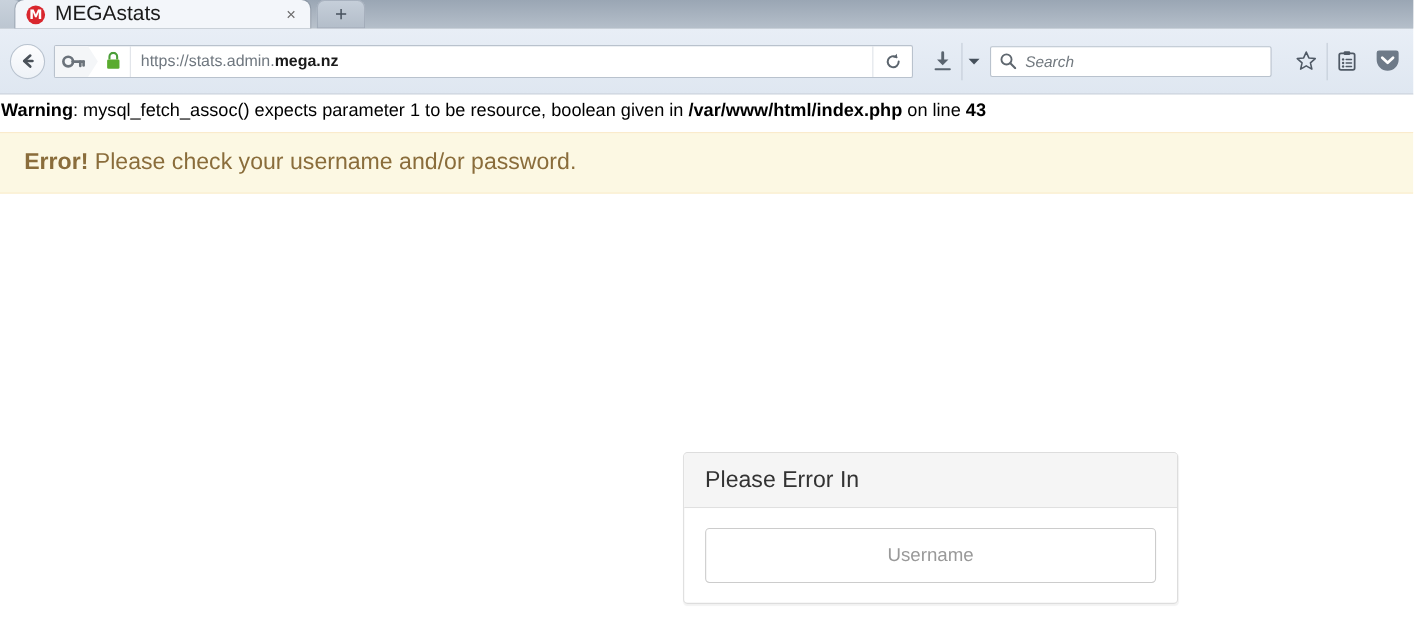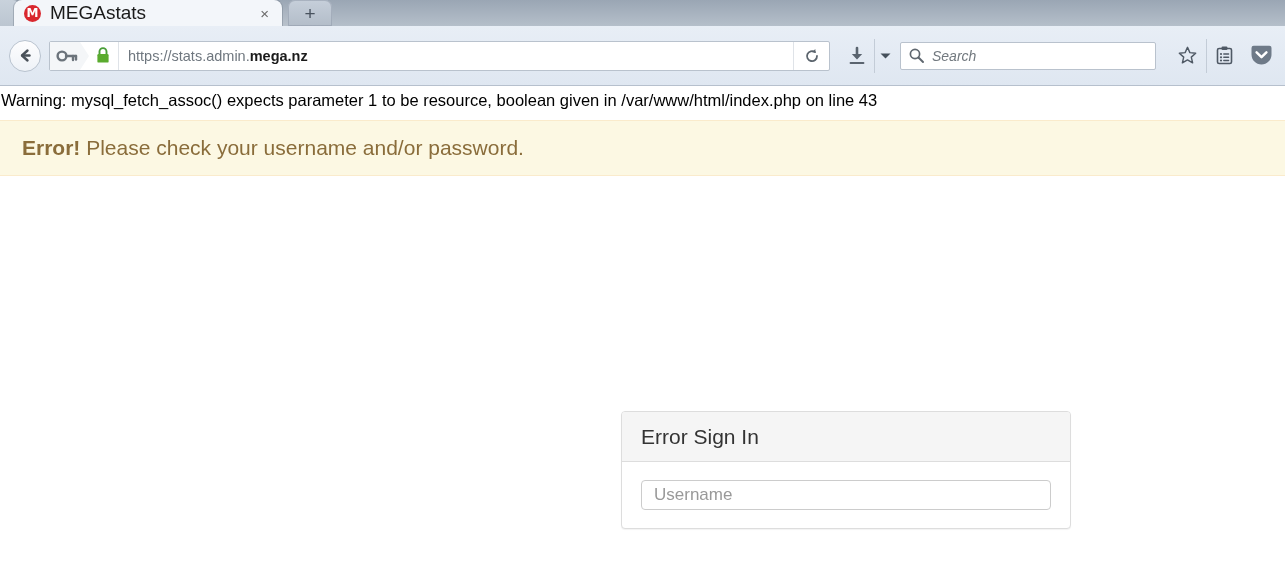--- a/index.html
+++ b/index.html
@@ -172,21 +172,21 @@
     overflow: hidden;
   }
   #php-errors {
     padding: 2px 0 0 0;
     font-size: 16.5px;
     color: #000;
     line-height: 1.55;
     white-space: nowrap;
   }
   #php-errors .err-line { padding-left: 1px; }
-  #php-errors b { font-weight: normal; }
+  #php-errors b { font-weight: bold; }
 
   #alert-box {
     margin: 6px 0 0 0;
     background: #fcf8e3;
     border-top: 1px solid #faebcc;
     border-bottom: 1px solid #faebcc;
     padding: 15px 0 15px 22px;
     color: #8a6d3b;
     font-size: 21px;
   }
@@ -209,30 +209,31 @@
   }
   #login-panel-title {
     font-size: 21px;
     color: #333333;
     line-height: 1.2;
   }
   #login-panel-body { padding: 18px 19px 0 19px; }
   .form-control {
     display: block;
     width: 100%;
-    height: 30px;
+    height: 50px;
     border: 1px solid #cccccc;
     border-radius: 4px;
     padding: 0 12px;
     font-size: 17px;
     font-family: "Liberation Sans", sans-serif;
     color: #555;
     background: #fff;
     margin-bottom: 18px;
     outline: none;
+    text-align: center;
   }
   .form-control::placeholder { color: #999; opacity: 1; }
 </style>
 </head>
 <body>
 
 <div id="browser-chrome">
 
   <div id="tab-strip">
     <div id="tab-strip-left-stub"></div>
@@ -348,21 +349,21 @@
       <b>Warning</b><span>: mysql_fetch_assoc() expects parameter 1 to be resource, boolean given in </span><b>/var/www/html/index.php</b><span> on line </span><b>43</b>
     </div>
   </div>
 
   <div id="alert-box">
     <b>Error!</b><span> Please check your username and/or password.</span>
   </div>
 
   <div id="login-panel">
     <div id="login-panel-heading">
-      <div id="login-panel-title">Error Sign In</div>
+      <div id="login-panel-title">Please Error In</div>
     </div>
     <div id="login-panel-body">
       <input class="form-control" type="text" placeholder="Username" style="">
 
     </div>
   </div>
 
 </div>
 
 </body></html>

